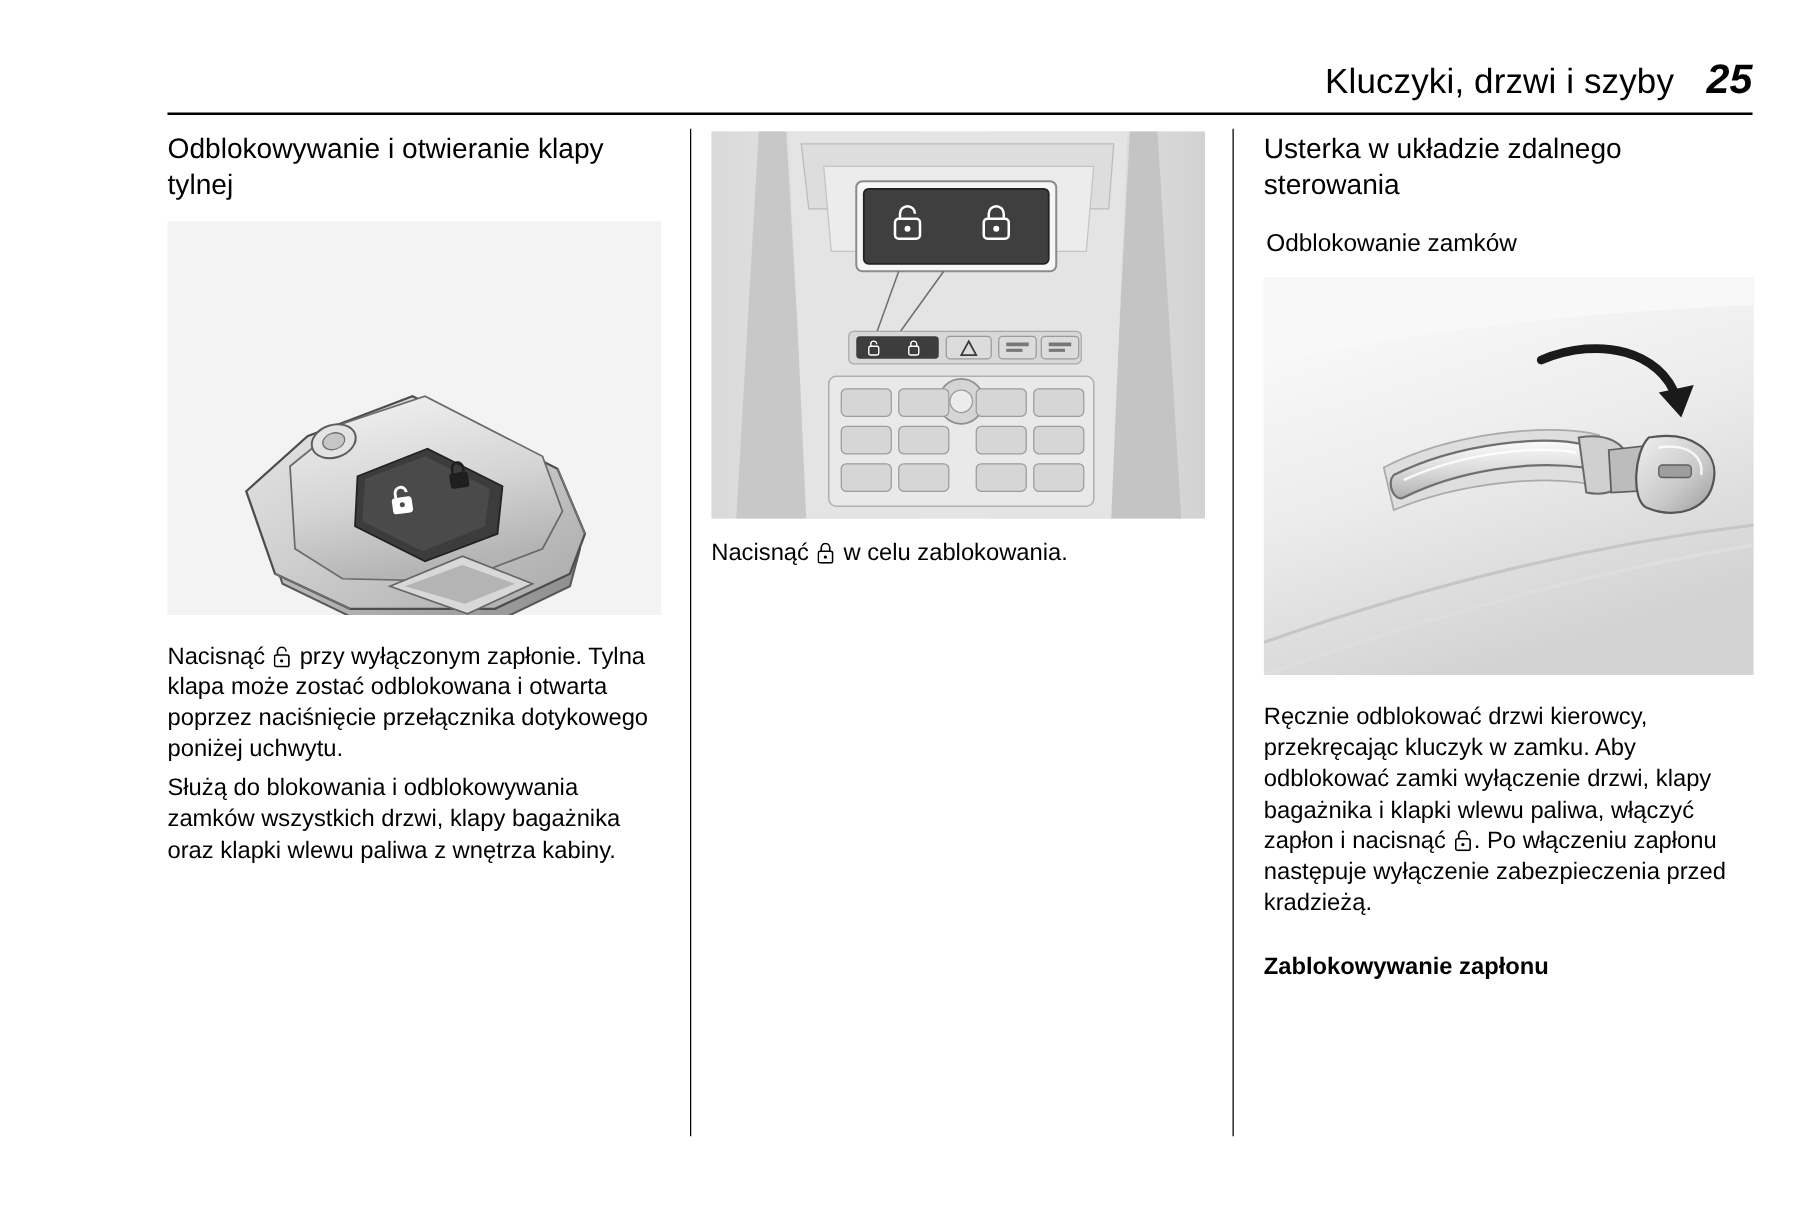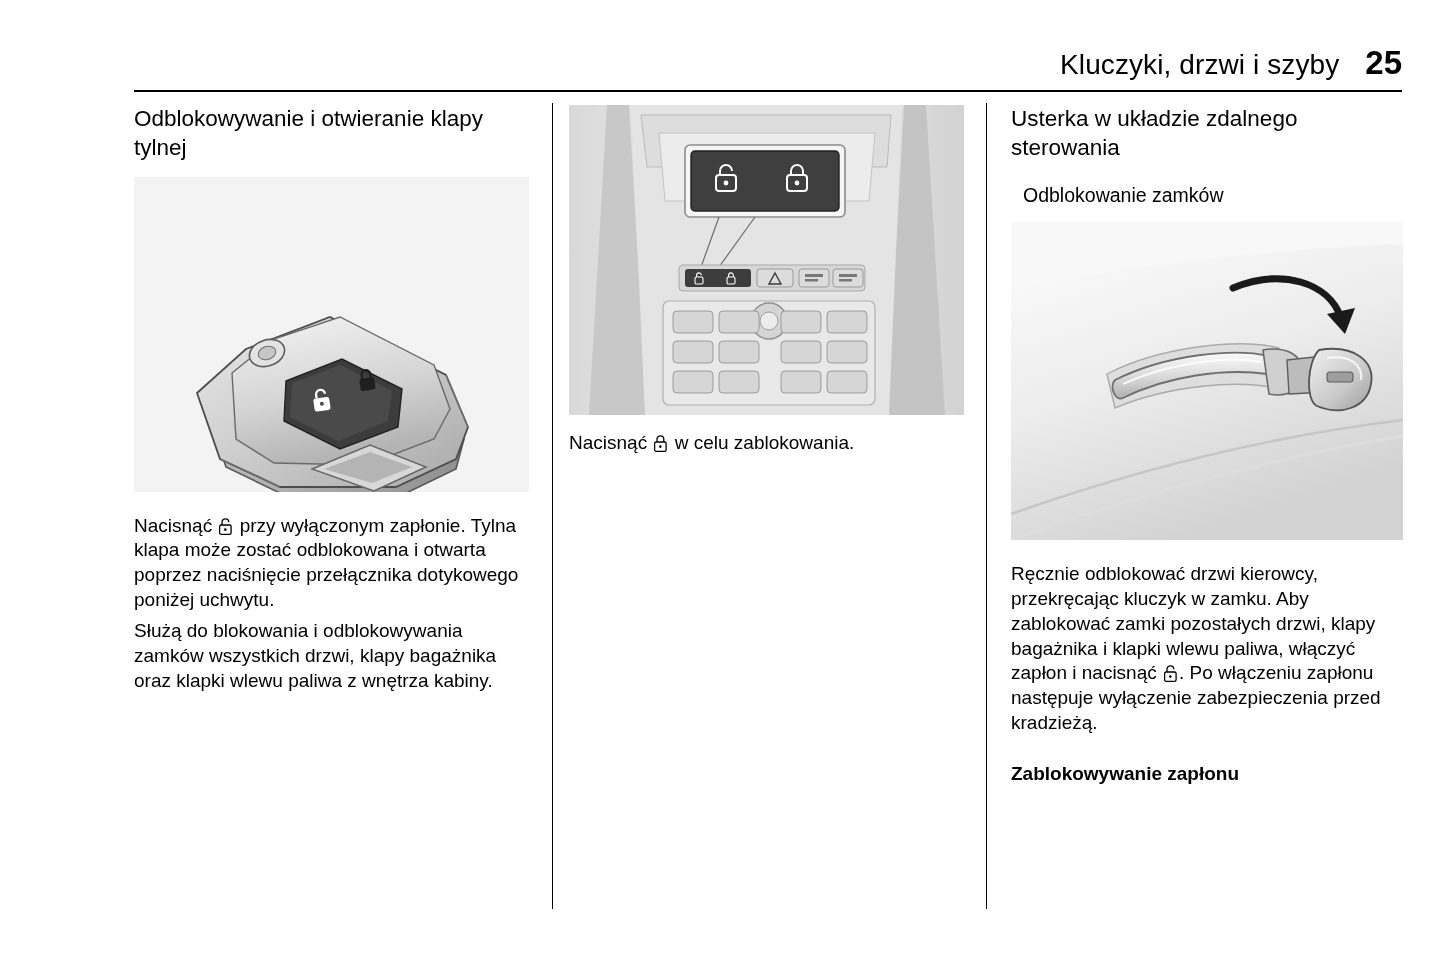--- a/index.html
+++ b/index.html
@@ -40,20 +40,21 @@
     align-items: baseline;
     gap: 26px;
   }
   .header-title {
     font-size: 28px;
     letter-spacing: 0.1px;
   }
   .page-number {
     font-size: 33px;
     font-weight: bold;
+    font-style: italic;
   }
   
   .col {
     position: absolute;
     top: 105px;
     width: 395px;
   }
   .col-1 { left: 118px; }
   .col-2 { left: 553px; }
   .col-3 { left: 995px; width: 392px; }
@@ -76,21 +77,21 @@
   }
   h3.sub-title {
     font-size: 19px;
     font-weight: bold;
     margin: 26px 0 8px 0;
     line-height: 1.3;
   }
   h3.sub-title-plain {
     font-size: 19.5px;
     font-weight: normal;
-    margin: 20px 0 14px 12px;
+    margin: 20px 0 14px 2px;
     line-height: 1.3;
   }
   p.body {
     font-size: 19px;
     line-height: 1.31;
     margin: 0 0 6px 0;
   }
   .lock-glyph, .unlock-glyph {
     display: inline-block;
     width: 13px;
@@ -359,21 +360,21 @@
         </g>
 
         <g>
           <path d="M222 66 C270 46, 318 60, 330 96" fill="none" stroke="#1a1a1a" stroke-width="7" stroke-linecap="round"></path>
           <path d="M316 92 L334 112 L344 86 Z" fill="#1a1a1a"></path>
         </g>
       </svg>
     </div>
 
     <p class="body">
-      <span>Ręcznie odblokować drzwi kierowcy, przekręcając kluczyk w zamku. Aby zablokować zamki pozostałych drzwi, klapy bagażnika i klapki wlewu paliwa, włączyć zapłon i nacisnąć</span>
+      <span>Ręcznie odblokować drzwi kierowcy, przekręcając kluczyk w zamku. Aby odblokować zamki wyłączenie drzwi, klapy bagażnika i klapki wlewu paliwa, włączyć zapłon i nacisnąć</span>
       <span class="unlock-glyph">
         <svg width="13" height="17" viewBox="0 0 13 17">
           <rect x="0.6" y="7" width="11.5" height="9.3" rx="1.6" fill="none" stroke="#000" stroke-width="1.3"></rect>
           <path d="M3 7 V4.2 a3.4 3.4 0 0 1 6.8 0" fill="none" stroke="#000" stroke-width="1.3"></path>
           <circle cx="6.3" cy="11.6" r="1.3" fill="#000"></circle>
         </svg>
       </span><span>. Po włączeniu zapłonu następuje wyłączenie zabezpieczenia przed kradzieżą.</span>
     </p>
 
     <h3 class="sub-title">Zablokowywanie zapłonu</h3>

